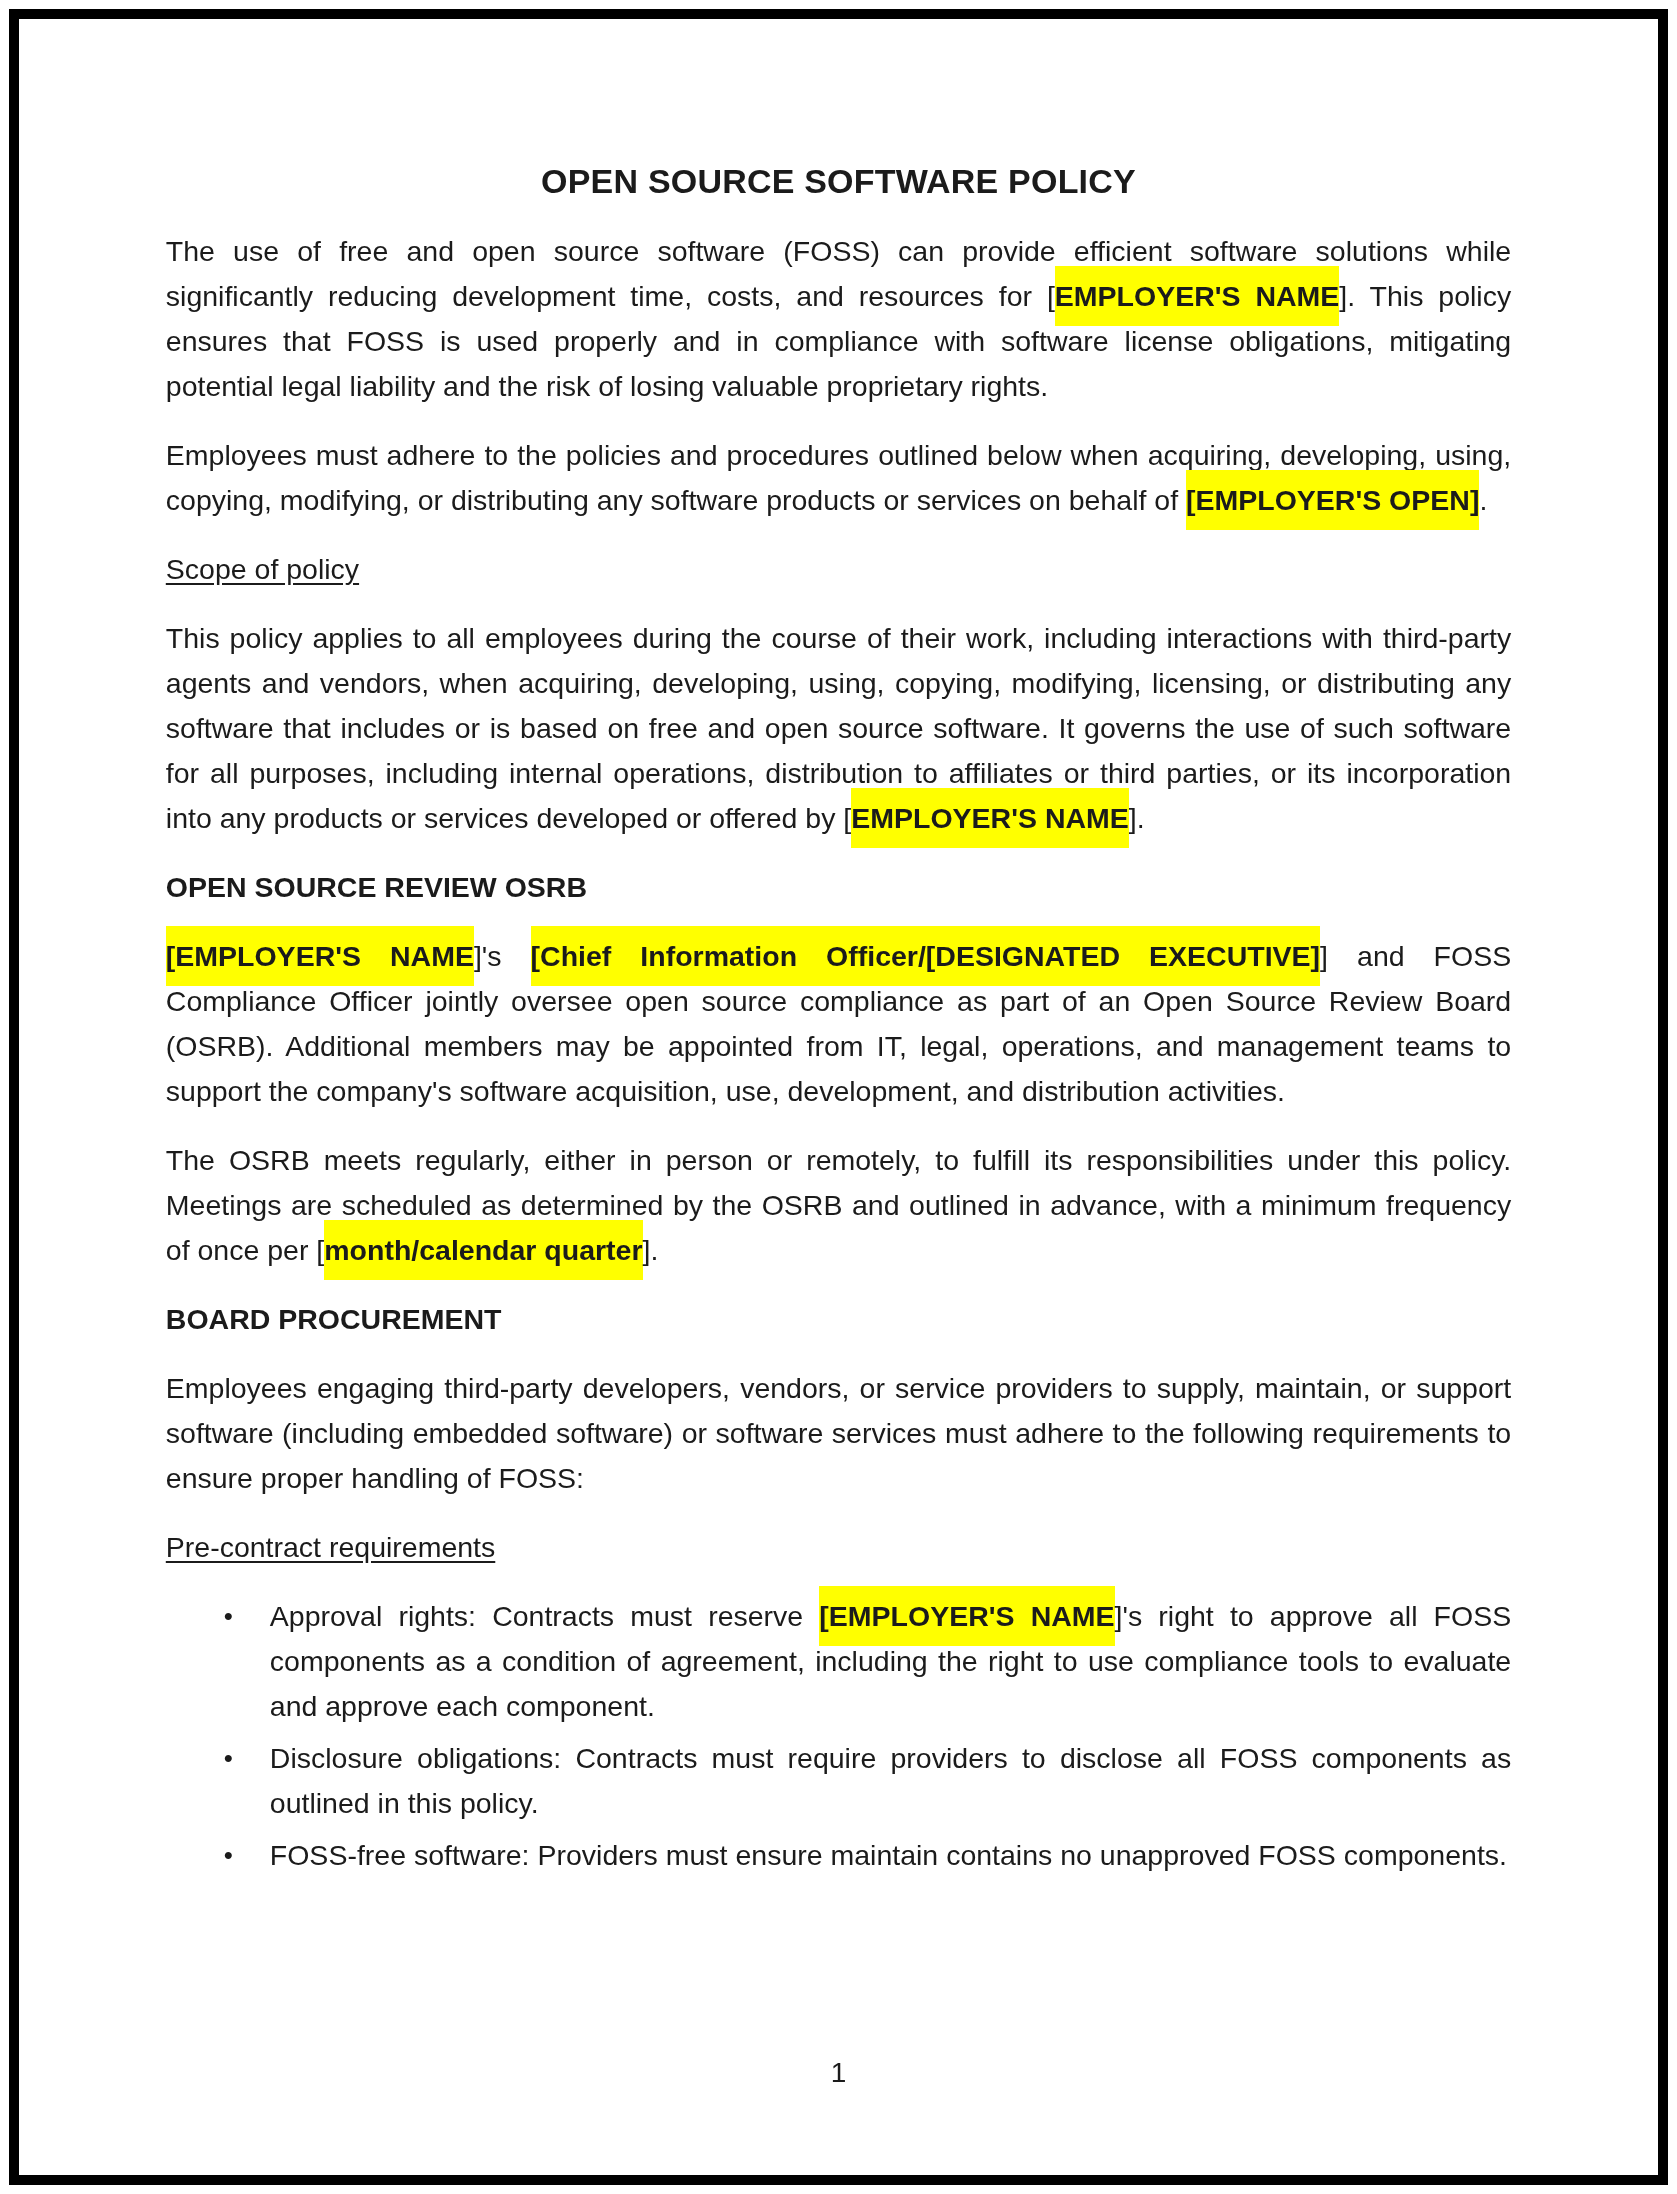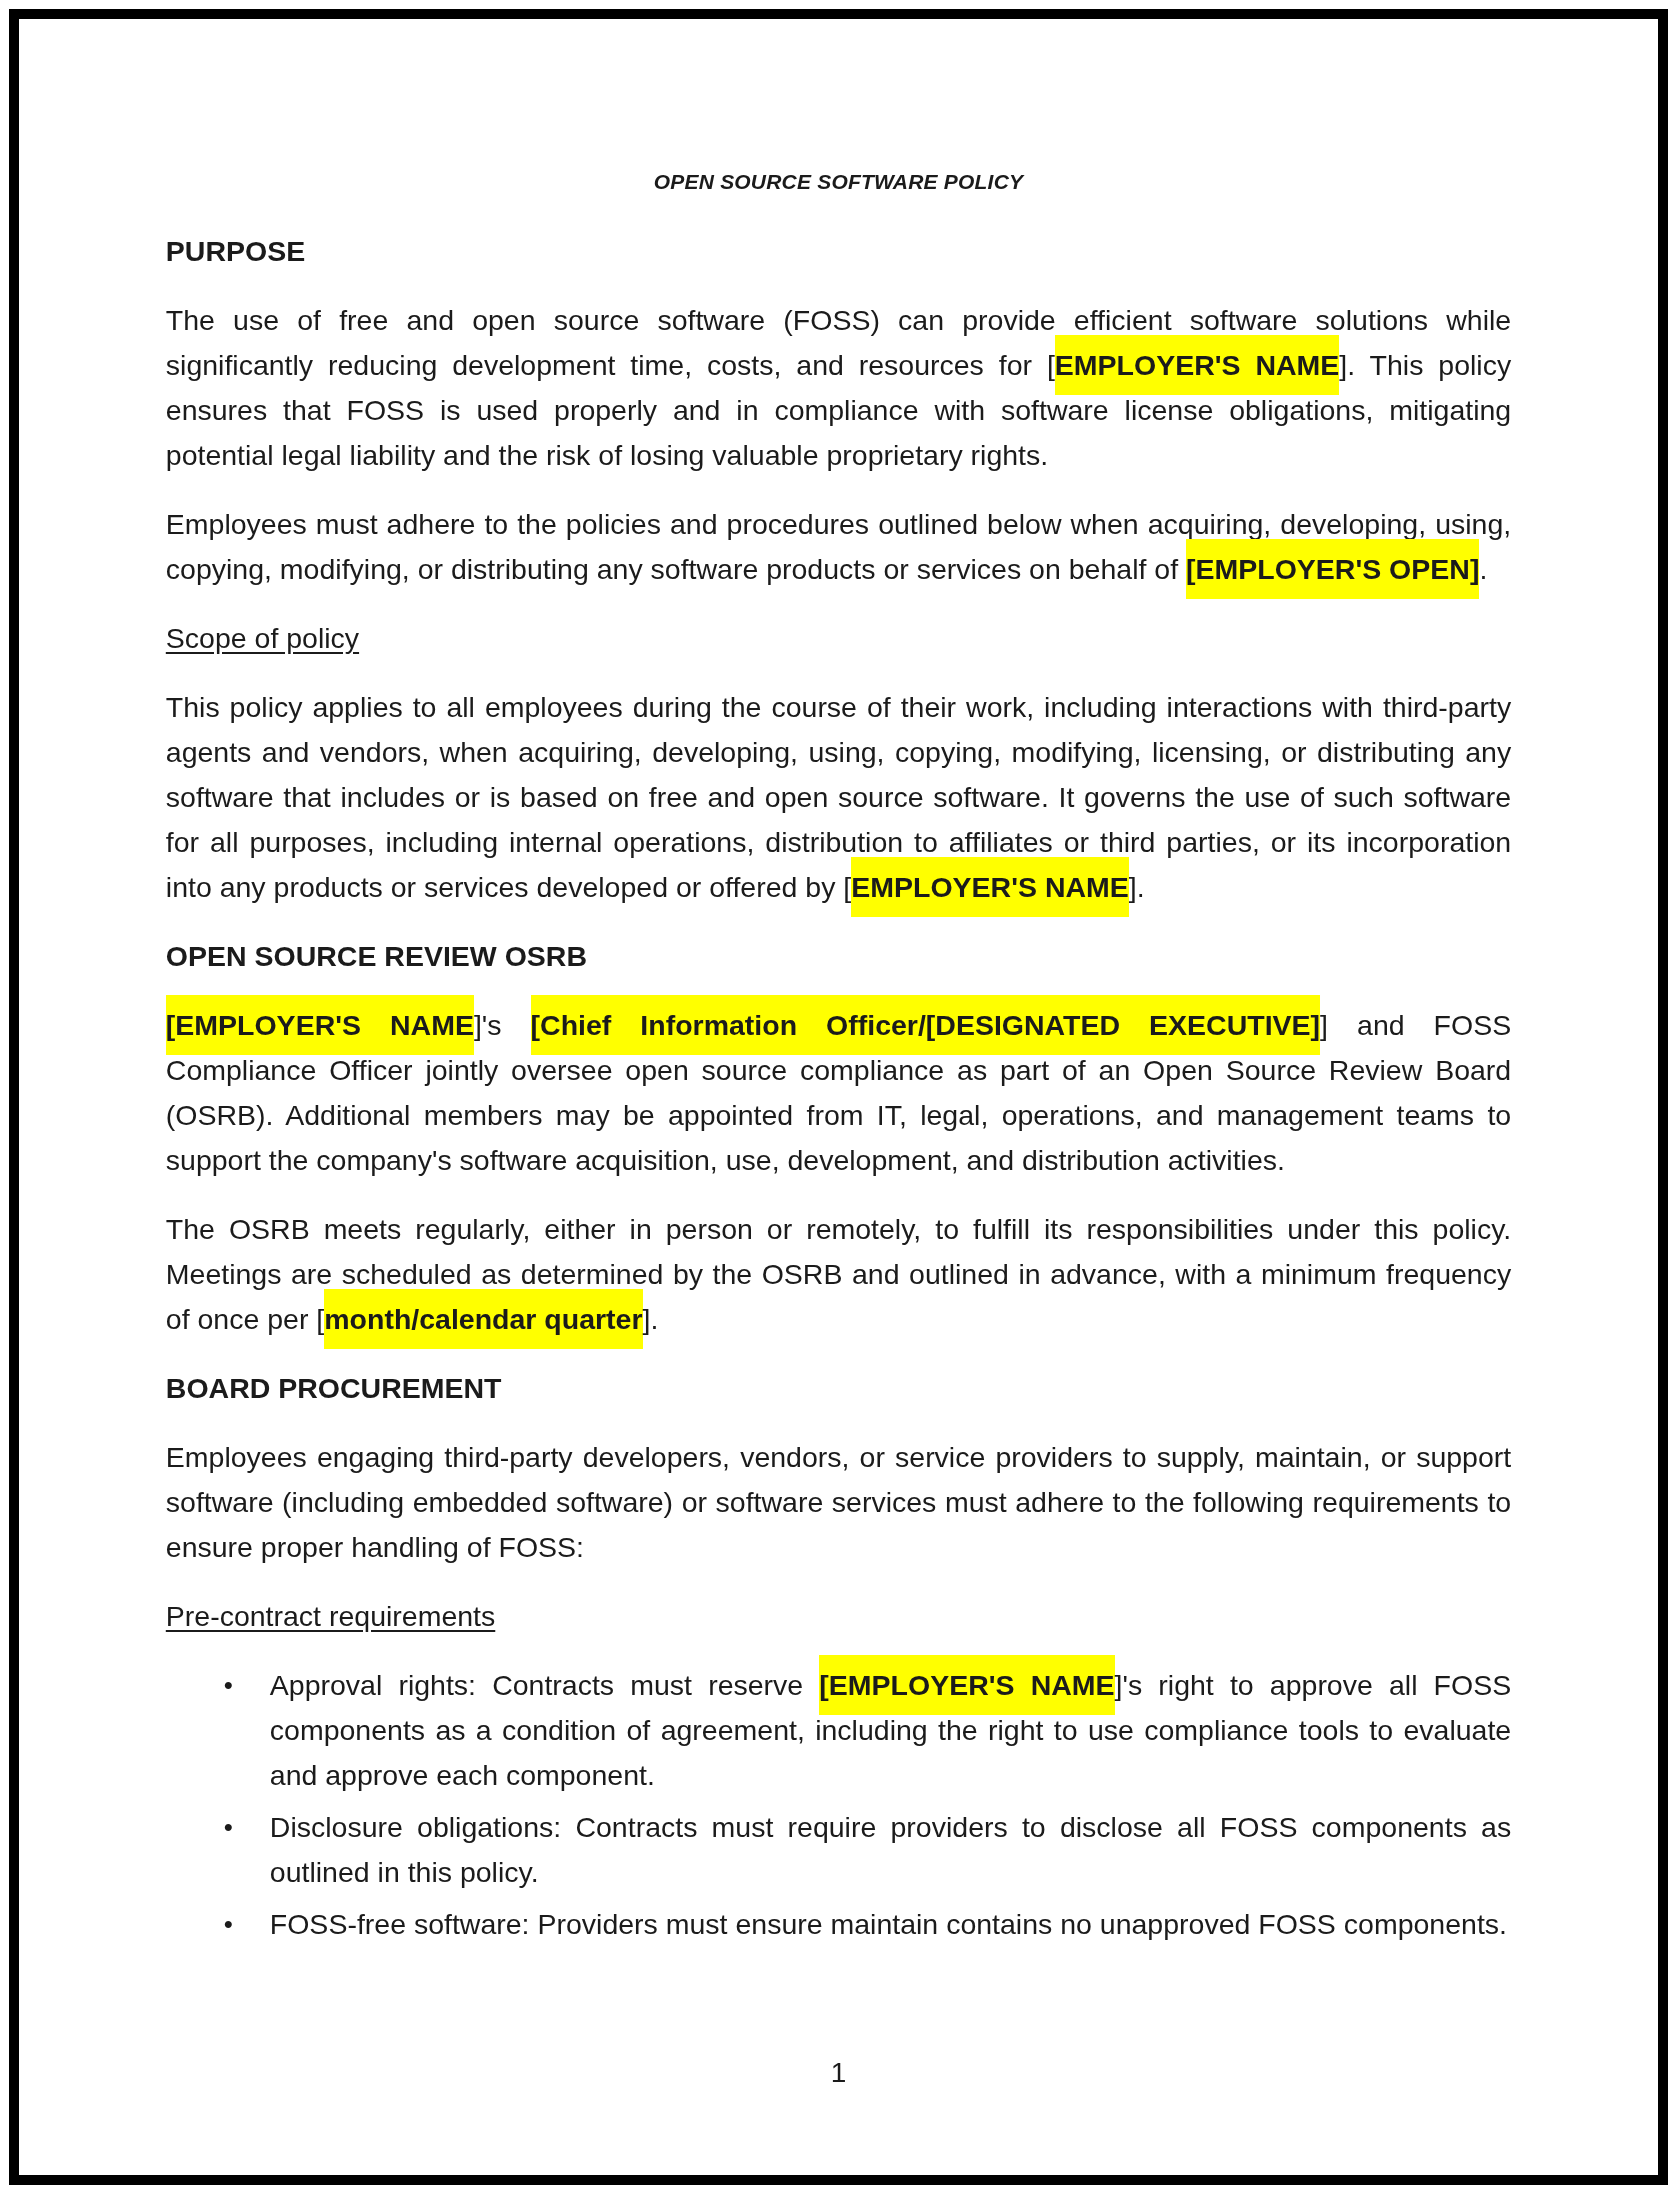--- a/index.html
+++ b/index.html
@@ -26,24 +26,23 @@
     left: 147px;
     right: 147px;
     top: 140px;
     color: var(--ink, #1b1b1b);
     font-size: 28.5px;
     line-height: 45px;
   }
   .doc-title {
     text-align: center;
     font-weight: bold;
-    font-size: 21px;
+    font-size: 34px;
     margin: 0 0 25.5px 0;
     letter-spacing: 0.2px;
-    font-style: italic;
   }
   .h-bold {
     font-weight: bold;
     margin: 0 0 24px 0;
   }
   .h-underline {
     text-decoration: underline;
     text-underline-offset: 4.4px;
     margin: 0 0 24px 0;
   }
@@ -82,21 +81,20 @@
     font-size: 28px;
   }
 </style>
 </head>
 <body>
 
 <div class="page">
   <div class="content">
     <div class="doc-title">OPEN SOURCE SOFTWARE POLICY</div>
     <div>
-        <div class="h-bold">PURPOSE</div>
         <div class="para"><span>The use of free and open source software (FOSS) can provide efficient software solutions while significantly reducing development time, costs, and resources for [</span><span class="hl">EMPLOYER'S NAME</span><span>]. This policy ensures that FOSS is used properly and in compliance with software license obligations, mitigating potential legal liability and the risk of losing valuable proprietary rights.</span></div>
         <div class="para"><span>Employees must adhere to the policies and procedures outlined below when acquiring, developing, using, copying, modifying, or distributing any software products or services on behalf of </span><span class="hl">[EMPLOYER'S OPEN]</span><span>.</span></div>
         <div class="h-underline">Scope of policy</div>
         <div class="para"><span>This policy applies to all employees during the course of their work, including interactions with third-party agents and vendors, when acquiring, developing, using, copying, modifying, licensing, or distributing any software that includes or is based on free and open source software. It governs the use of such software for all purposes, including internal operations, distribution to affiliates or third parties, or its incorporation into any products or services developed or offered by [</span><span class="hl">EMPLOYER'S NAME</span><span>].</span></div>
         <div class="h-bold">OPEN SOURCE REVIEW OSRB</div>
         <div class="para"><span class="hl">[EMPLOYER'S NAME</span><span>]'s </span><span class="hl">[Chief Information Officer/[DESIGNATED EXECUTIVE]</span><span>] and FOSS Compliance Officer jointly oversee open source compliance as part of an Open Source Review Board (OSRB). Additional members may be appointed from IT, legal, operations, and management teams to support the company's software acquisition, use, development, and distribution activities.</span></div>
         <div class="para"><span>The OSRB meets regularly, either in person or remotely, to fulfill its responsibilities under this policy. Meetings are scheduled as determined by the OSRB and outlined in advance, with a minimum frequency of once per [</span><span class="hl">month/calendar quarter</span><span>].</span></div>
         <div class="h-bold">BOARD PROCUREMENT</div>
         <div class="para"><span>Employees engaging third-party developers, vendors, or service providers to supply, maintain, or support software (including embedded software) or software services must adhere to the following requirements to ensure proper handling of FOSS:</span></div>
         <div class="h-underline">Pre-contract requirements</div>

